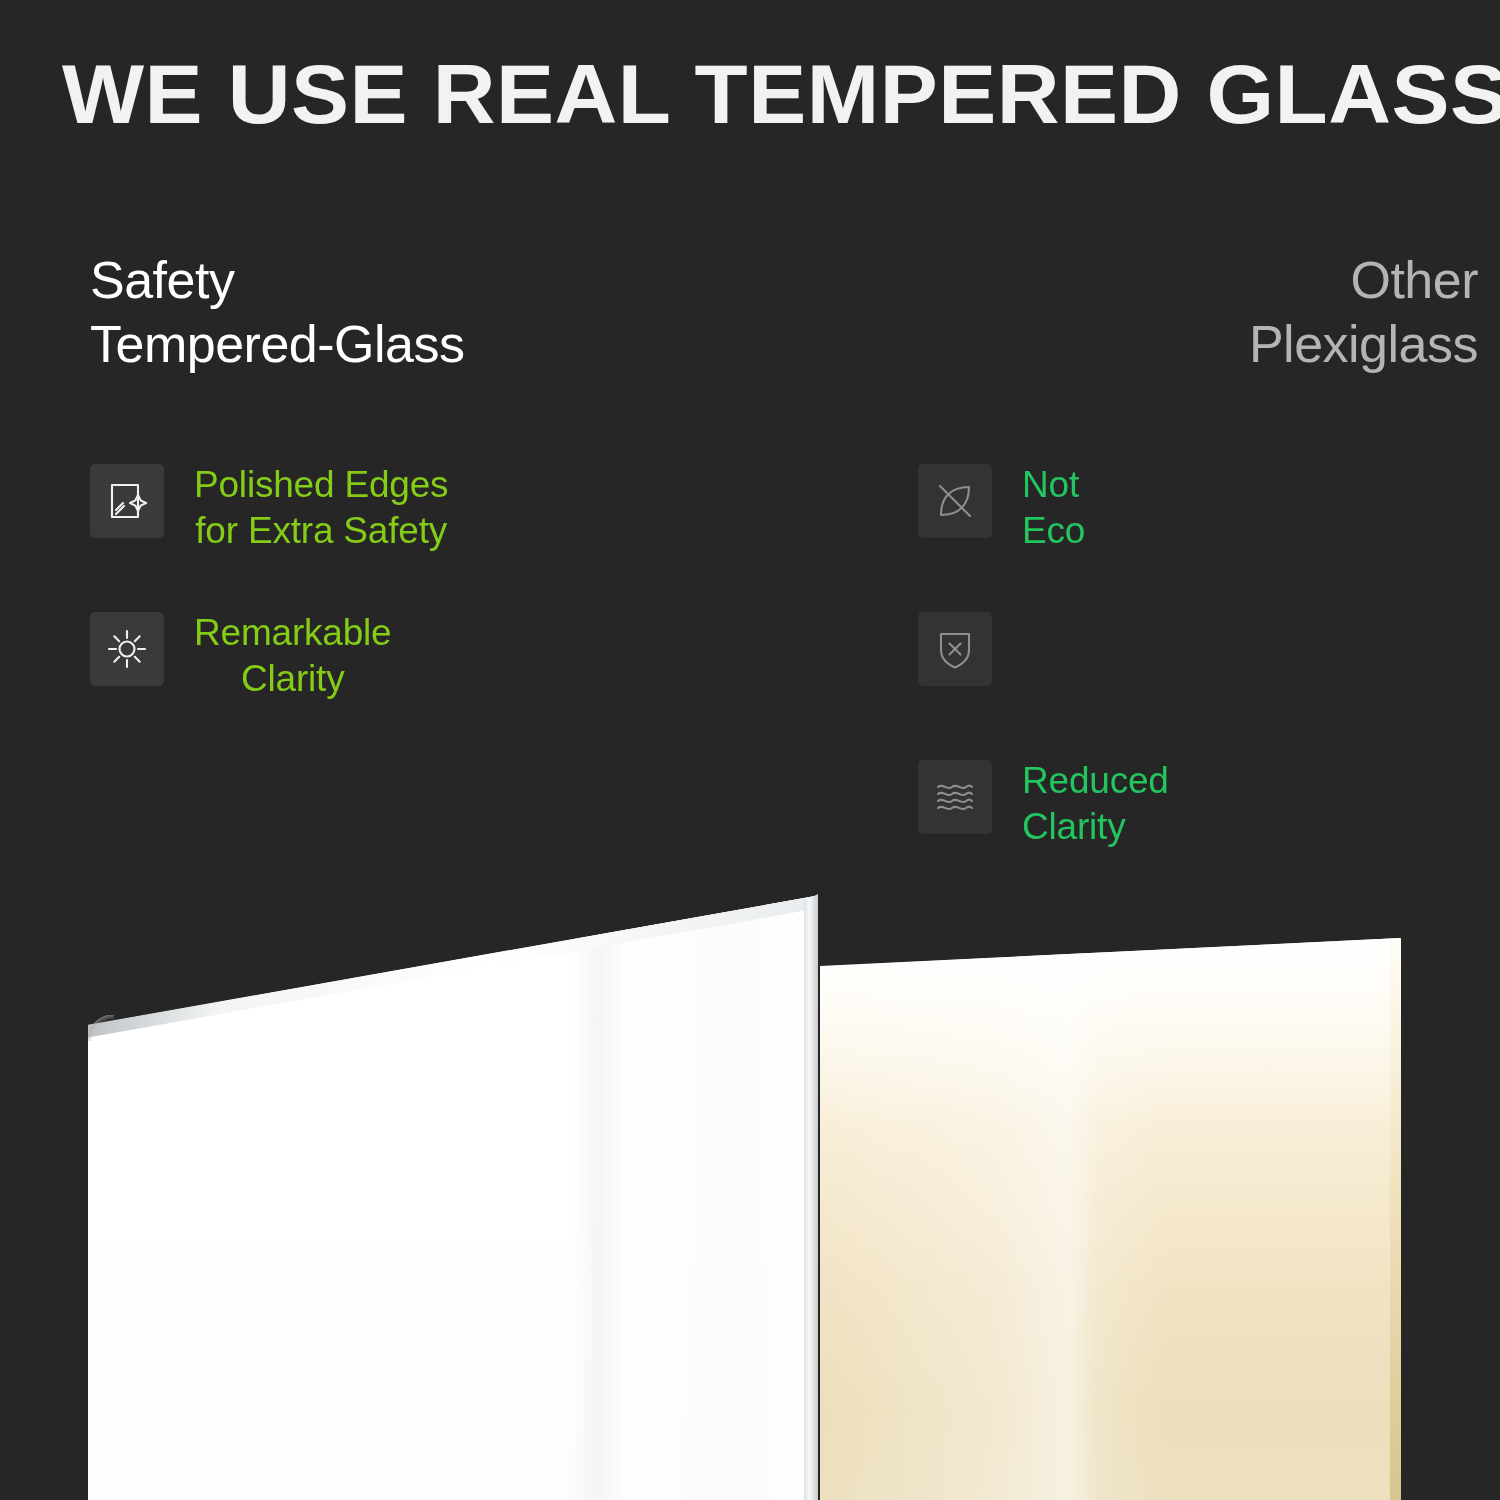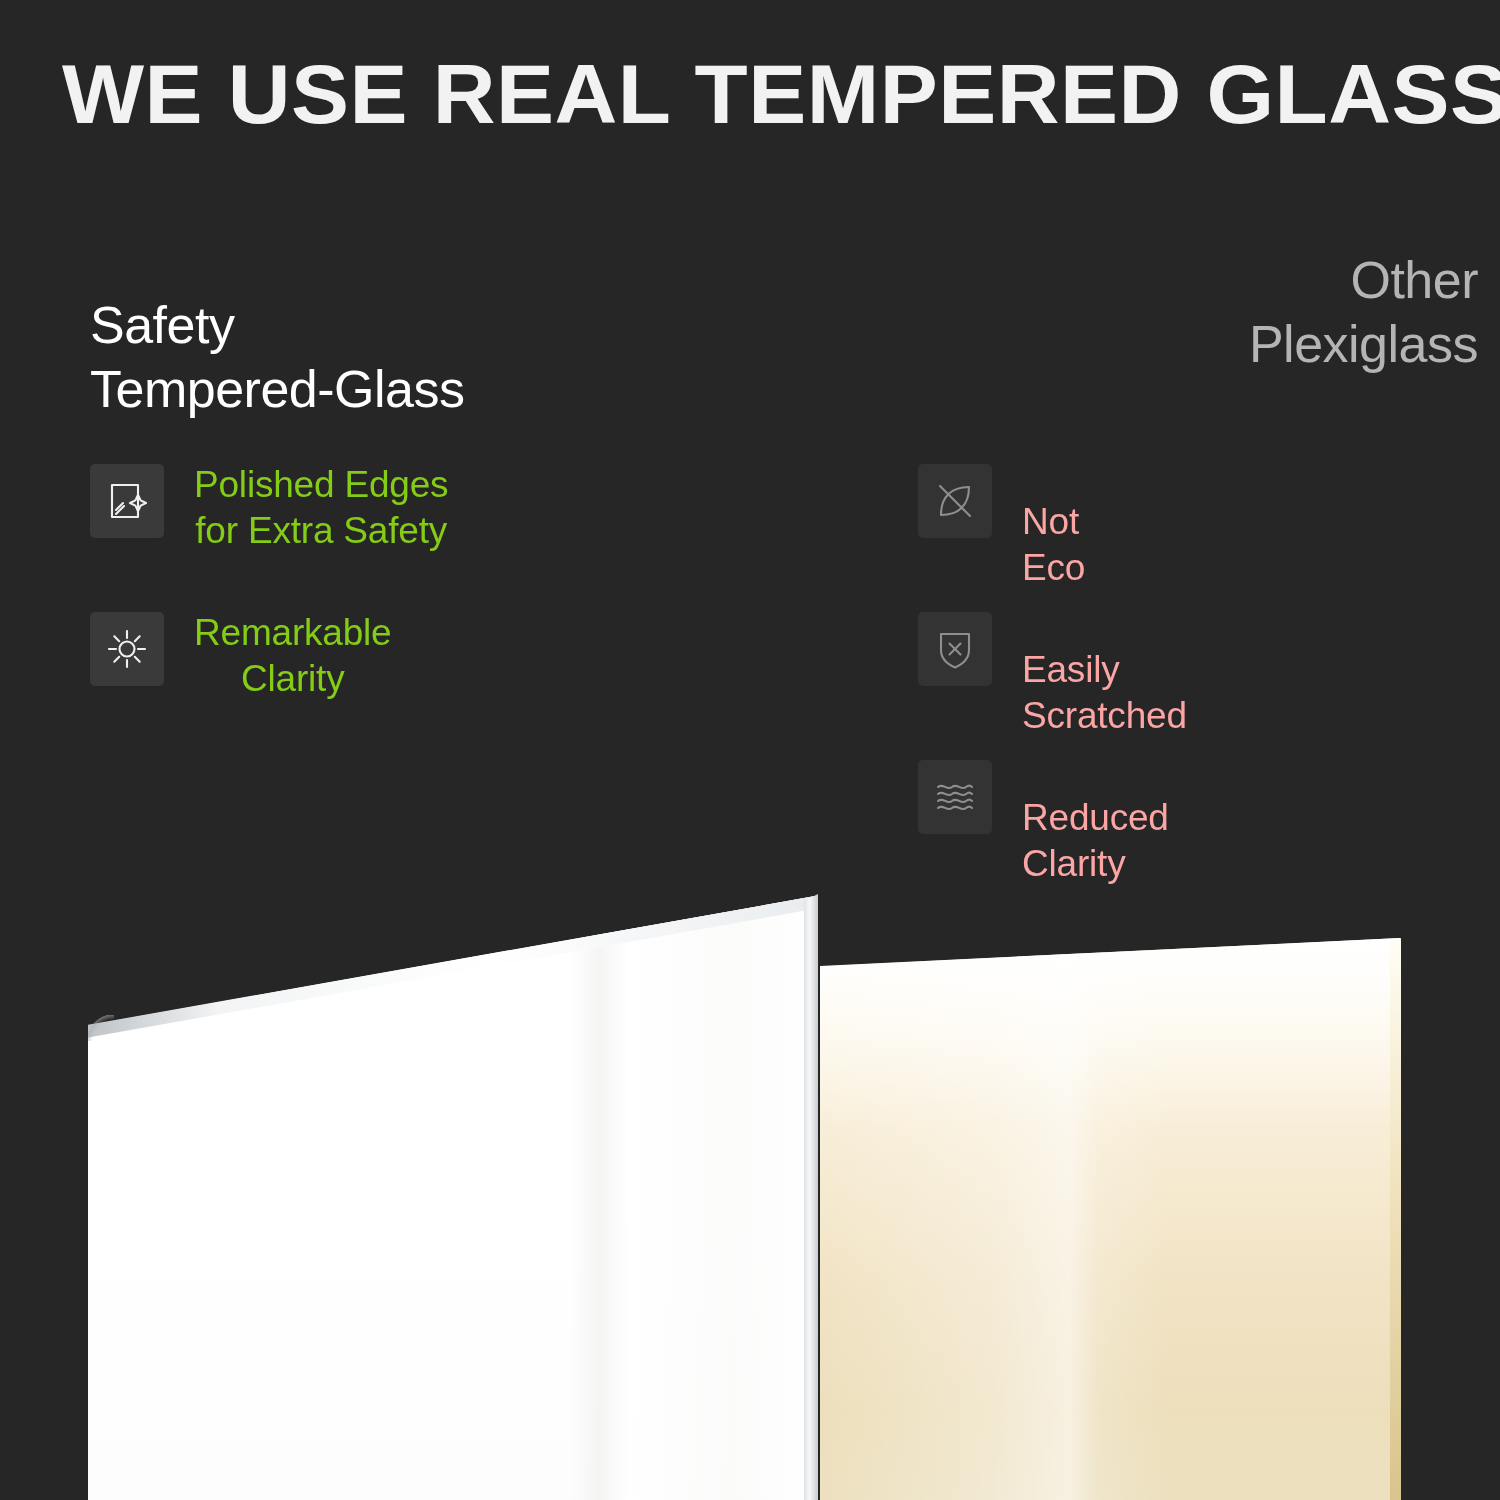--- a/index.html
+++ b/index.html
@@ -44,21 +44,21 @@
   #col-right { left: 918px; width: 560px; }
 
   .col-heading {
     font-family: "Liberation Sans", sans-serif;
     font-weight: 400;
     font-size: 52px;
     line-height: 64px;
     letter-spacing: -0.5px;
     white-space: pre-line;
   }
-  #col-left  .col-heading { color: #ffffff; margin-top: 45px; }
+  #col-left  .col-heading { color: #ffffff; }
   #col-right .col-heading { color: #b4b4b4; text-align: right; }
 
   .feature-list {
     position: absolute;
     top: 212px;
     left: 0;
     width: 100%;
   }
   .feature-row {
     display: flex;
@@ -85,21 +85,21 @@
     margin-left: 30px;
     font-family: "Liberation Sans", sans-serif;
     font-weight: 400;
     font-size: 37px;
     line-height: 46px;
     letter-spacing: -0.2px;
     white-space: pre-line;
     padding-top: 2px;
   }
   #col-left  .feature-label { color: #84cc16; text-align: center; }
-  #col-right .feature-label { color: #fca5a5; margin-top: 37px; }
+  #col-right .feature-label { color: #22c55e; }
 
   
   #product {
     position: absolute;
     left: 0;
     top: 860px;
     width: 1500px;
     height: 640px;
     overflow: hidden;
   }
@@ -276,22 +276,20 @@
       </div>
 
       <div class="feature-row">
         <div class="icon-tile">
           <svg width="44" height="44" viewBox="0 0 44 44" fill="none" stroke-width="2.1" stroke-linecap="round" stroke-linejoin="round">
             <path d="M8 7 H36 V23 C36 31.5 30 37 22 40.5 C14 37 8 31.5 8 23 Z"></path>
             <path d="M16.5 16.5 L27.5 27.5"></path>
             <path d="M27.5 16.5 L16.5 27.5"></path>
           </svg>
         </div>
-        <div class="feature-label">Easily
-Scratched</div>
       </div>
 
       <div class="feature-row">
         <div class="icon-tile">
           <svg width="44" height="44" viewBox="0 0 44 44" fill="none" stroke-width="2.1" stroke-linecap="round">
             <path d="M5 12 C10 7.5 14 16 19 12 C24 7.5 28 16 33 12 C36 9.6 38 11 39 12"></path>
             <path d="M5 19 C10 14.5 14 23 19 19 C24 14.5 28 23 33 19 C36 16.6 38 18 39 19"></path>
             <path d="M5 26 C10 21.5 14 30 19 26 C24 21.5 28 30 33 26 C36 23.6 38 25 39 26"></path>
             <path d="M5 33 C10 28.5 14 37 19 33 C24 28.5 28 37 33 33 C36 30.6 38 32 39 33"></path>
           </svg>

